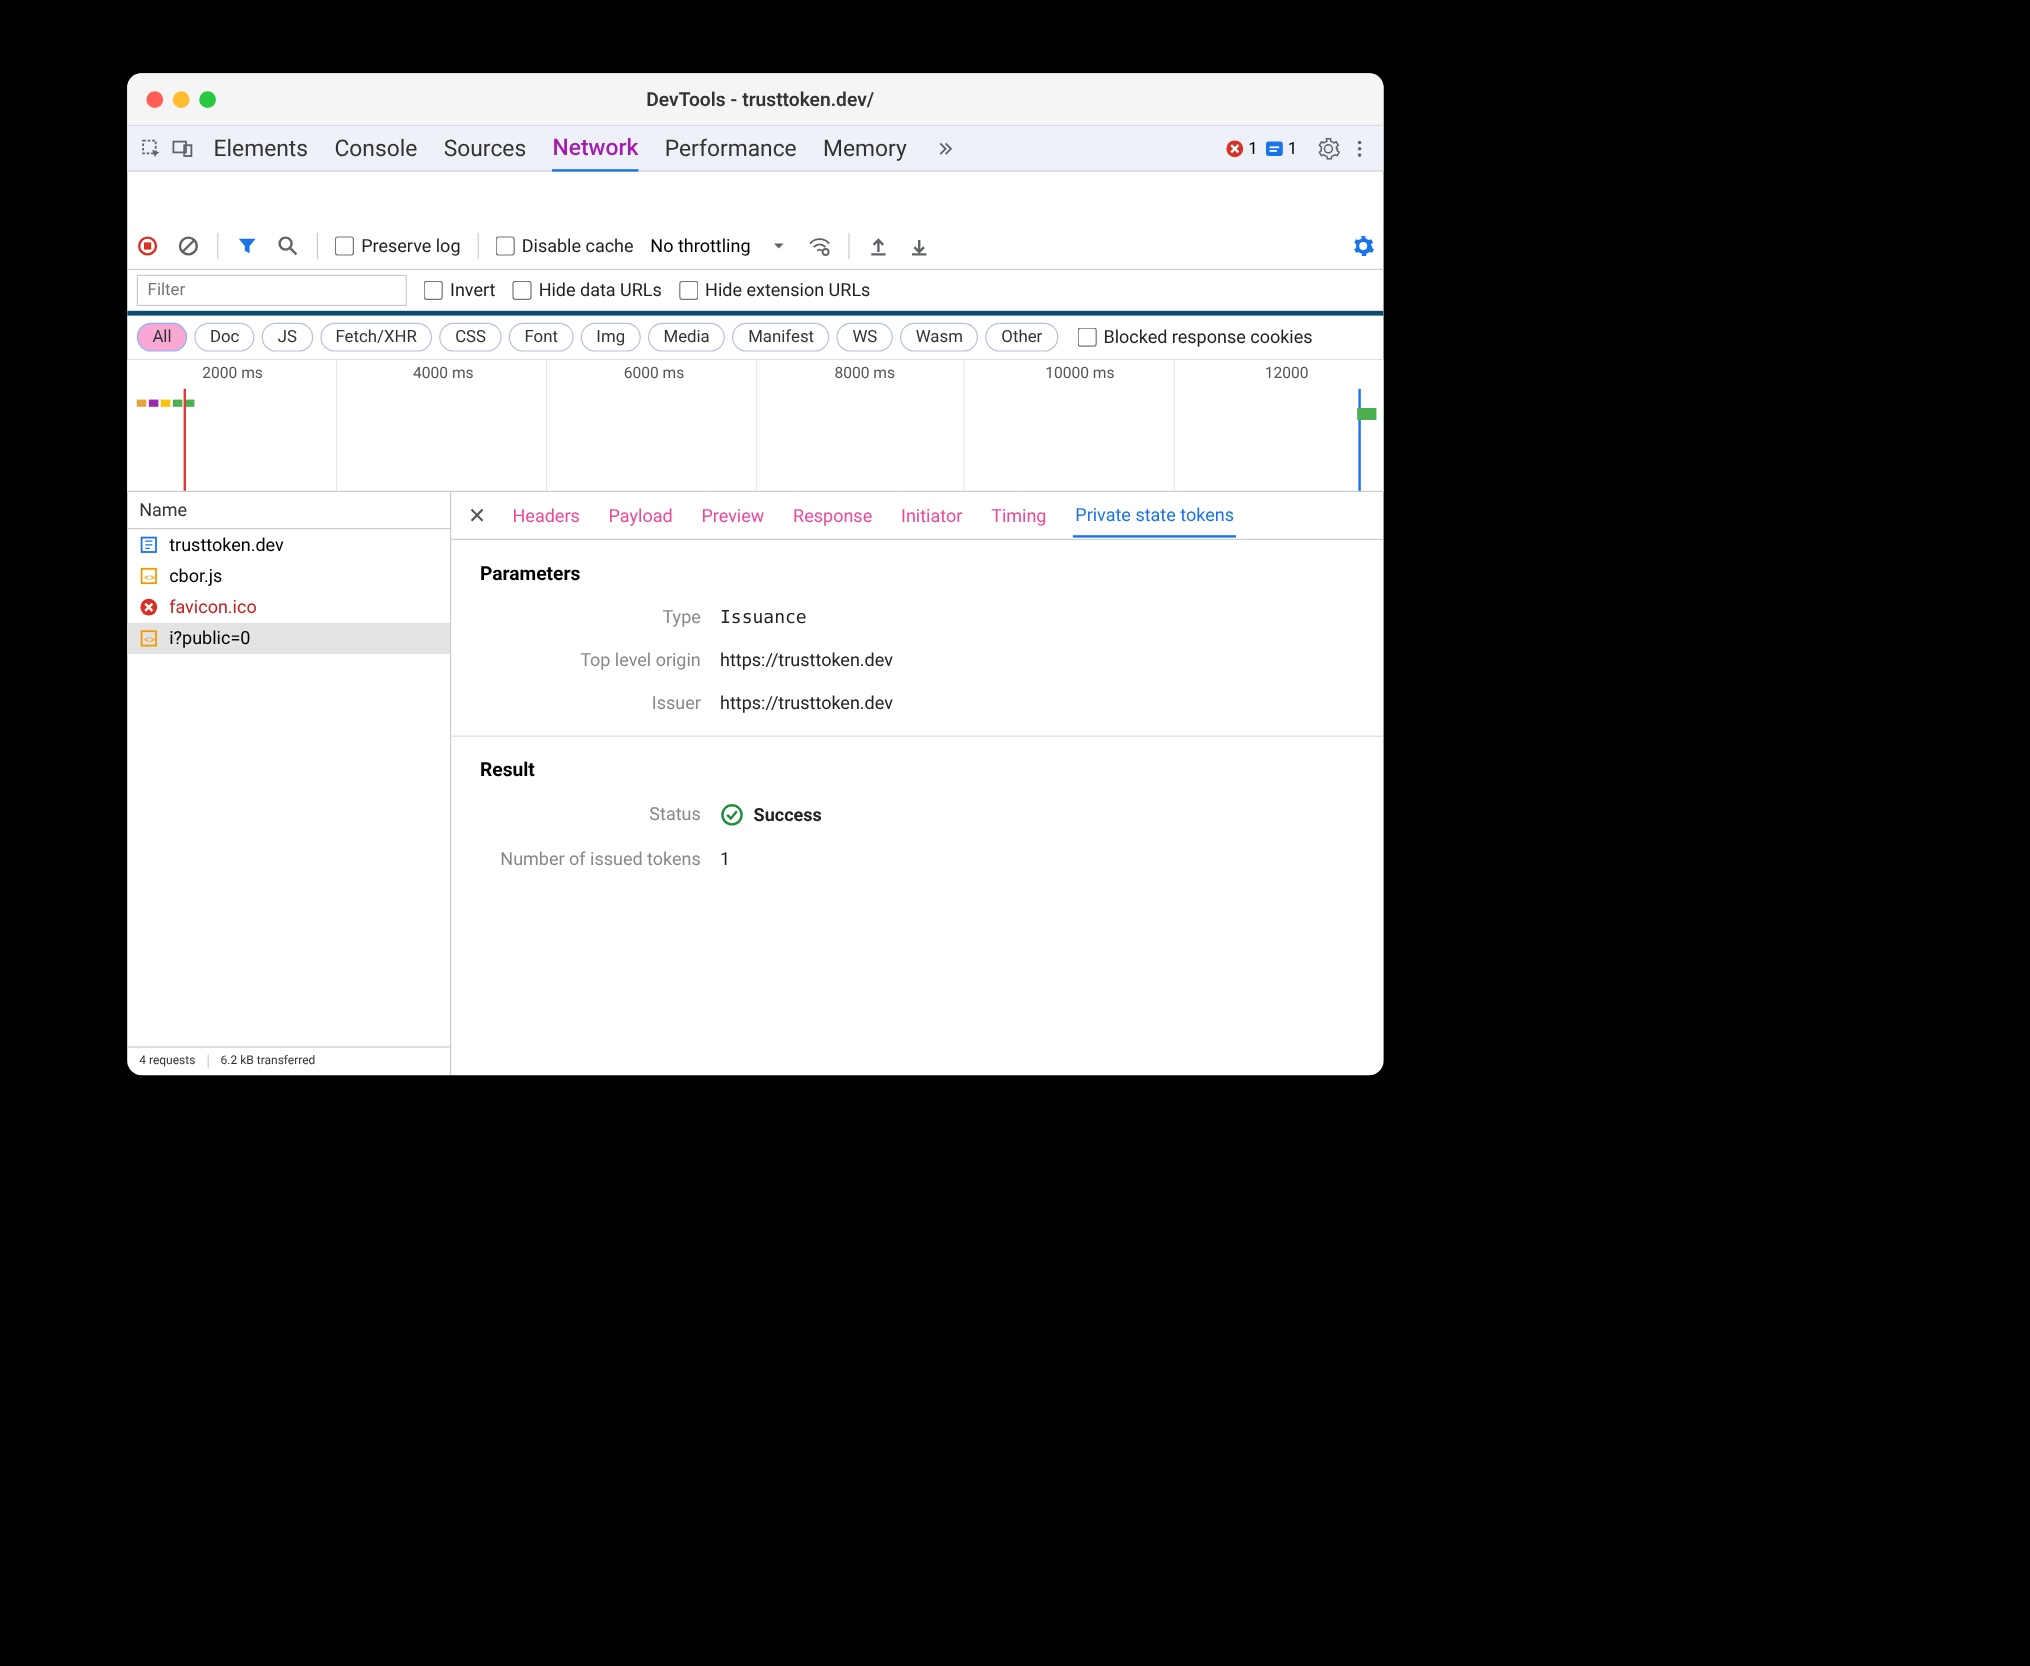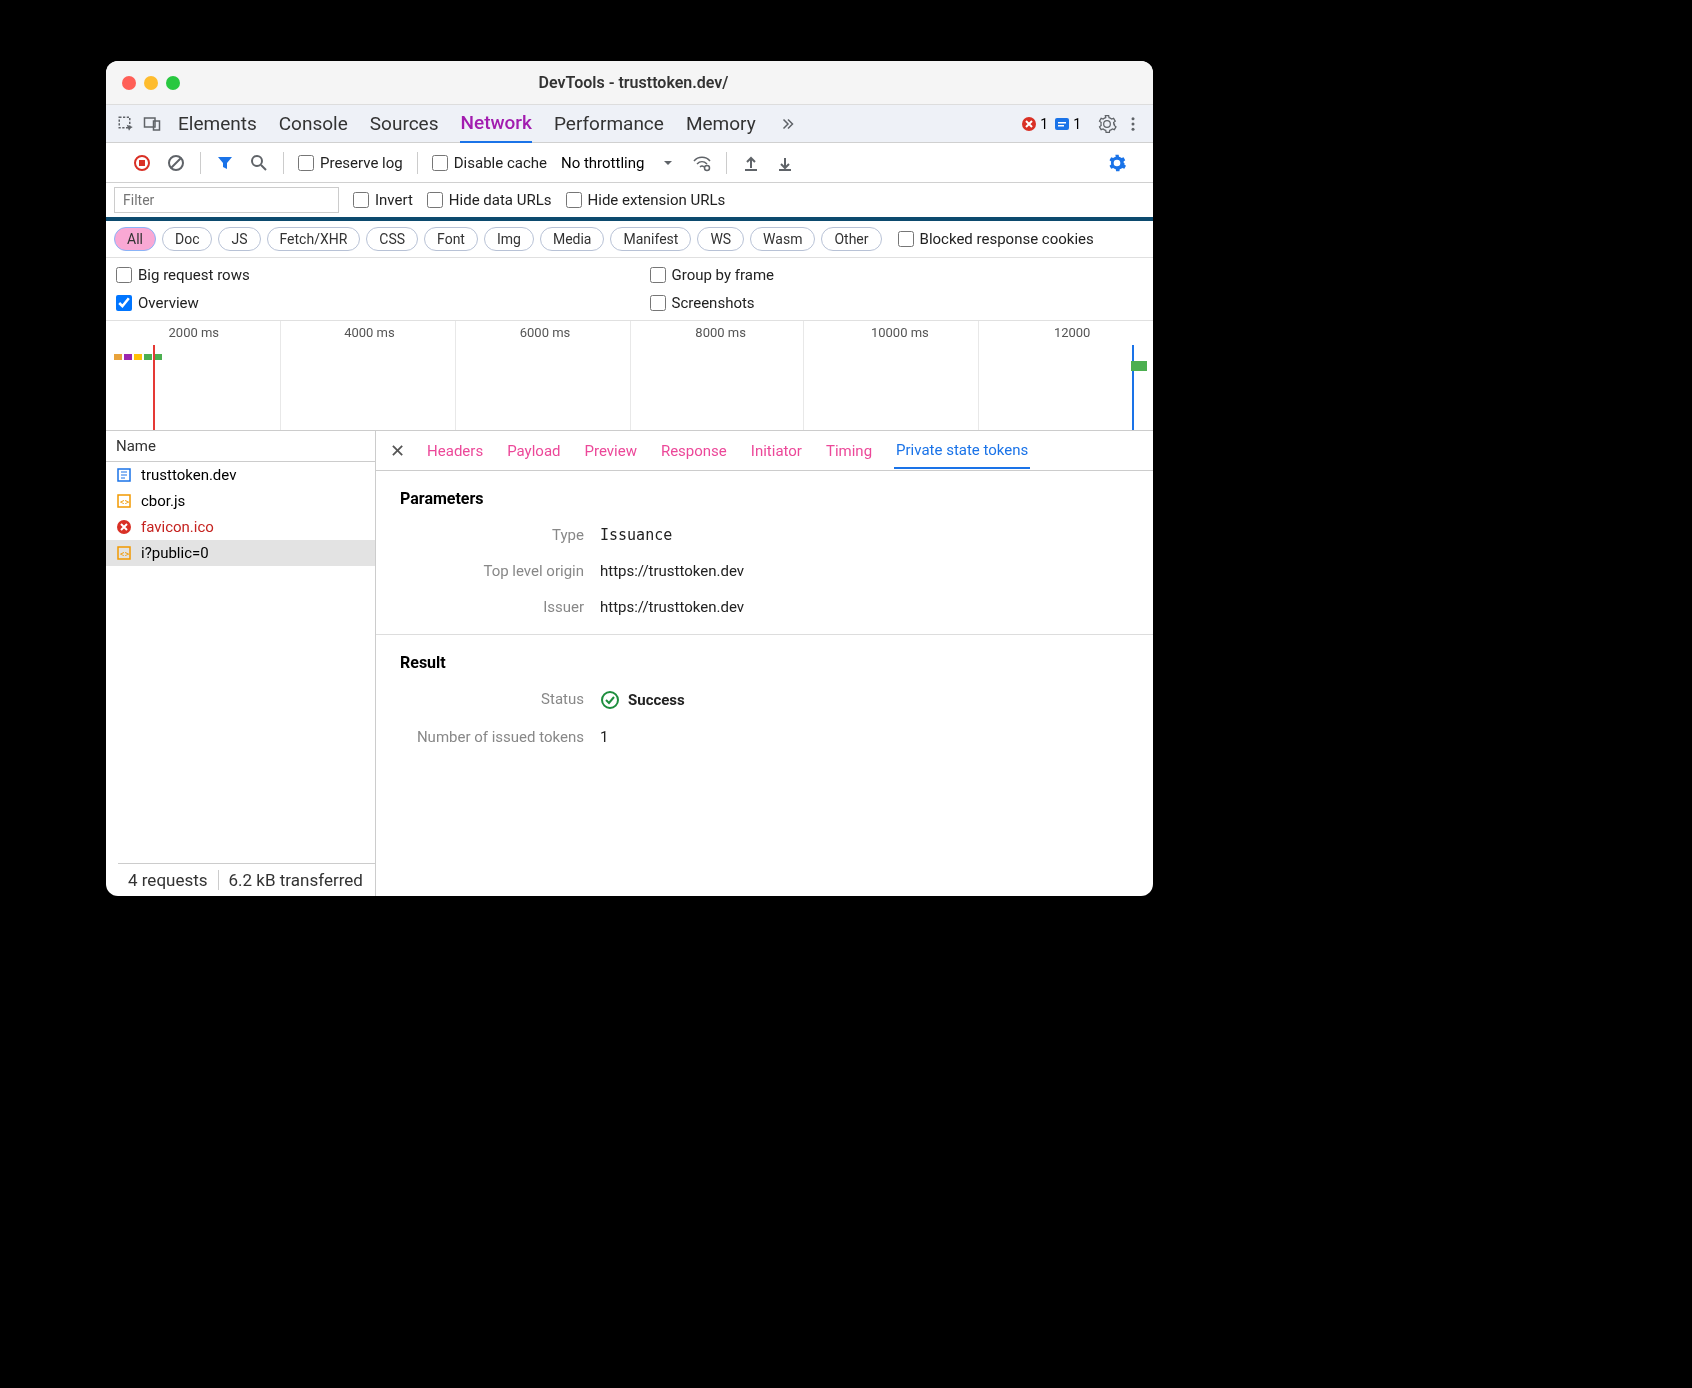--- a/index.html
+++ b/index.html
@@ -10,21 +10,21 @@
 .dot { width:14px; height:14px; border-radius:50%; }
 .dot.red { background:#ff5f57; } .dot.yellow { background:#febc2e; } .dot.green { background:#28c840; }
 .title { flex:1; text-align:center; font-weight:600; font-size:16px; color:#333; }
 .topbar { height:38px; background:#eef1f7; border-bottom:1px solid #d0d0d0; display:flex; align-items:center; padding:0 10px; gap:6px; }
 .tabset { display:flex; align-items:center; gap:22px; margin-left:10px; }
 .tab { font-size:19px; color:#333; cursor:pointer; padding:7px 0; }
 .tab.active { color:#a21caf; border-bottom:2px solid #1a73e8; font-weight:500; }
 .spacer { flex:1; }
 .icon { width:20px; height:20px; display:inline-flex; align-items:center; justify-content:center; color:#5f6368; }
 .errbadge { display:flex; align-items:center; gap:3px; font-size:14px; }
-.toolbar2 { height:40px; border-bottom:1px solid #d0d0d0; display:flex; align-items:center; padding:0 26px; gap:14px; }
+.toolbar2 { height:40px; border-bottom:1px solid #d0d0d0; display:flex; align-items:center; padding:0 7px; gap:14px;margin-top:42px; }
 .chk { display:flex; align-items:center; gap:6px; font-size:15px; color:#222; }
 .chk input { width:16px; height:16px; }
 .sel { font-size:15px; border:none; background:none; }
 .filterrow { border-bottom:4px solid #0c4a6e; padding:4px 8px; display:flex; align-items:center; gap:14px; flex-wrap:wrap; }
 .filter-input { width:225px; height:26px; border:1px solid #ccc; padding:0 8px; font-size:14px; }
 .pills { display:flex; gap:6px; padding:6px 8px; flex-wrap:wrap; align-items:center; border-bottom:1px solid #e0e0e0; }
 .pill { border:1px solid #b8c2d6; border-radius:14px; padding:3px 12px; font-size:14px; color:#333; cursor:pointer; }
 .pill.active { background:#f9a8d4; border-color:#8ab4f8; }
 .opts { display:flex; padding:8px 10px; gap:40px; border-bottom:1px solid #e0e0e0; }
 .optcol { display:flex; flex-direction:column; gap:10px; flex:1; }
@@ -38,21 +38,21 @@
 .minibar span { width:8px; height:6px; }
 .greenbox { position:absolute; right:6px; top:40px; width:16px; height:10px; background:#4caf50; }
 .main { flex:1; display:flex; overflow:hidden; }
 .left { width:270px; border-right:1px solid #ccc; display:flex; flex-direction:column; }
 .colhdr { padding:6px 10px; font-size:15px; color:#333; border-bottom:1px solid #ccc; }
 .reqlist { flex:1; overflow:auto; }
 .req { display:flex; align-items:center; gap:9px; padding:4px 10px; font-size:15px; cursor:pointer; }
 .req.sel { background:#e3e3e3; }
 .req.err { color:#c5221f; }
 .ricon { width:16px; height:16px; flex-shrink:0; }
-.statusbar { border-top:1px solid #ccc; padding:6px 10px; font-size:17px; color:#333; display:flex; gap:10px;margin-left:12px; }
+.statusbar { border-top:1px solid #ccc; padding:6px 10px; font-size:10px; color:#333; display:flex; gap:10px; }
 .statusbar span+span { border-left:1px solid #ccc; padding-left:10px; }
 .right { flex:1; display:flex; flex-direction:column; }
 .dtabs { display:flex; align-items:center; gap:20px; padding:0 14px; height:40px; border-bottom:1px solid #ccc; font-size:15px; }
 .dtab { cursor:pointer; color:#ec4899; padding:8px 2px; }
 .dtab.active { color:#1a73e8; border-bottom:2px solid #1a73e8; }
 .closex { font-size:18px; color:#555; cursor:pointer; }
 .detail { padding:18px 24px; overflow:auto; flex:1; }
 .sect { font-weight:700; font-size:16px; margin-bottom:18px; }
 .kv { display:flex; margin-bottom:18px; font-size:15px; }
 .kv .k { width:200px; text-align:right; color:#888; padding-right:16px; }
@@ -229,42 +229,20 @@
     <span class="pill">Manifest</span>
     <span class="pill">WS</span>
     <span class="pill">Wasm</span>
     <span class="pill">Other</span>
     <label class="chk" style="margin-left:10px">
         <input type="checkbox" style="">
         <span>Blocked response cookies</span>
       </label>
   </div>
 
-  <div class="opts">
-    <div class="optcol">
-      <label class="chk">
-          <input type="checkbox" style="">
-          <span>Big request rows</span>
-        </label>
-      <label class="chk">
-          <input type="checkbox" checked="" style="">
-          <span>Overview</span>
-        </label>
-    </div>
-    <div class="optcol">
-      <label class="chk">
-          <input type="checkbox" style="">
-          <span>Group by frame</span>
-        </label>
-      <label class="chk">
-          <input type="checkbox" style="">
-          <span>Screenshots</span>
-        </label>
-    </div>
-  </div>
 
   <div class="timeline">
     <div class="tgrid">
       <div class="tline" style="left:16.6%"></div>
         <div class="tline" style="left:33.3%"></div>
       <div class="tline" style="left:50%"></div>
         <div class="tline" style="left:66.6%"></div>
       <div class="tline" style="left:83.3%"></div>
     </div>
     <div class="tlabels">

